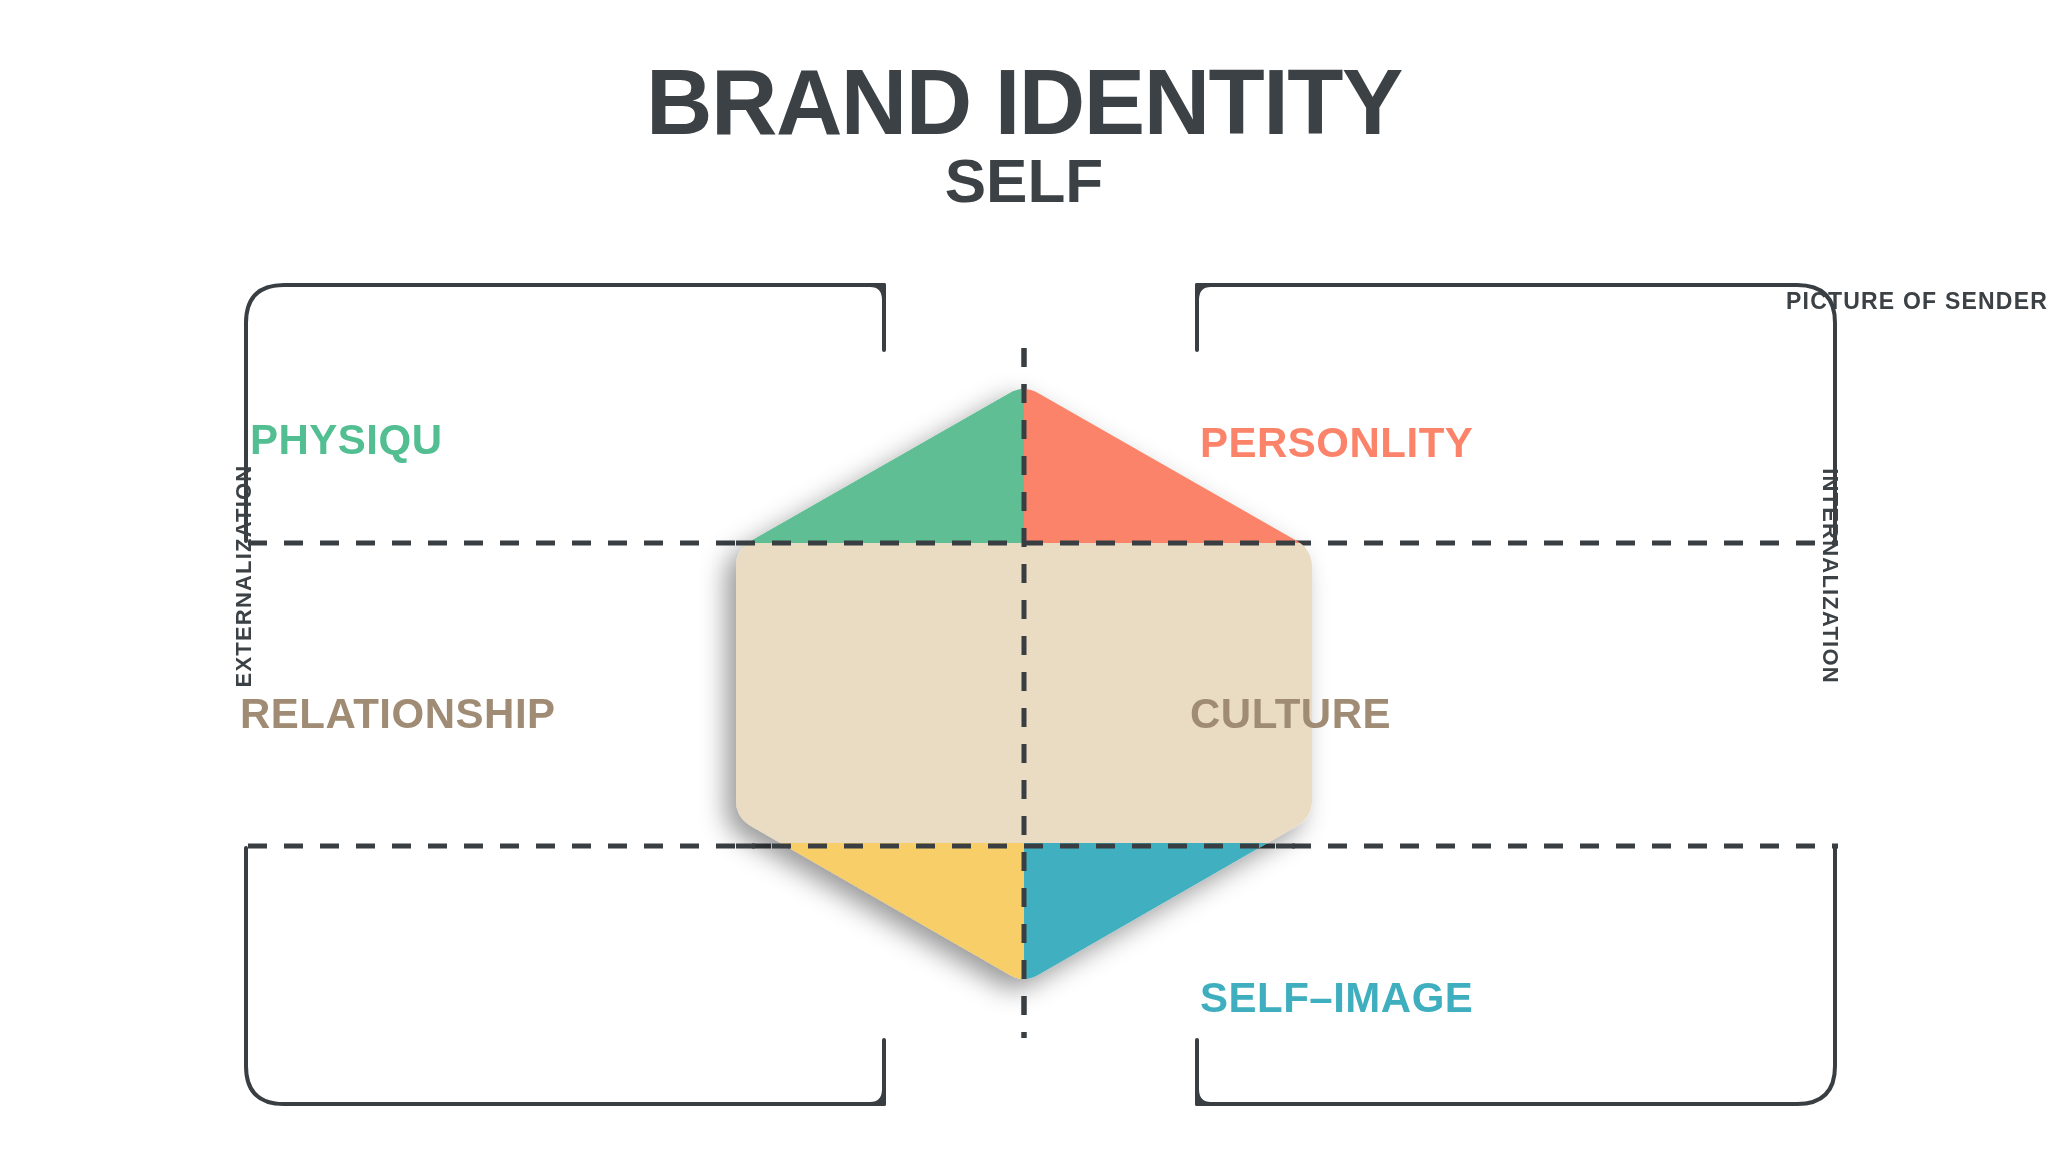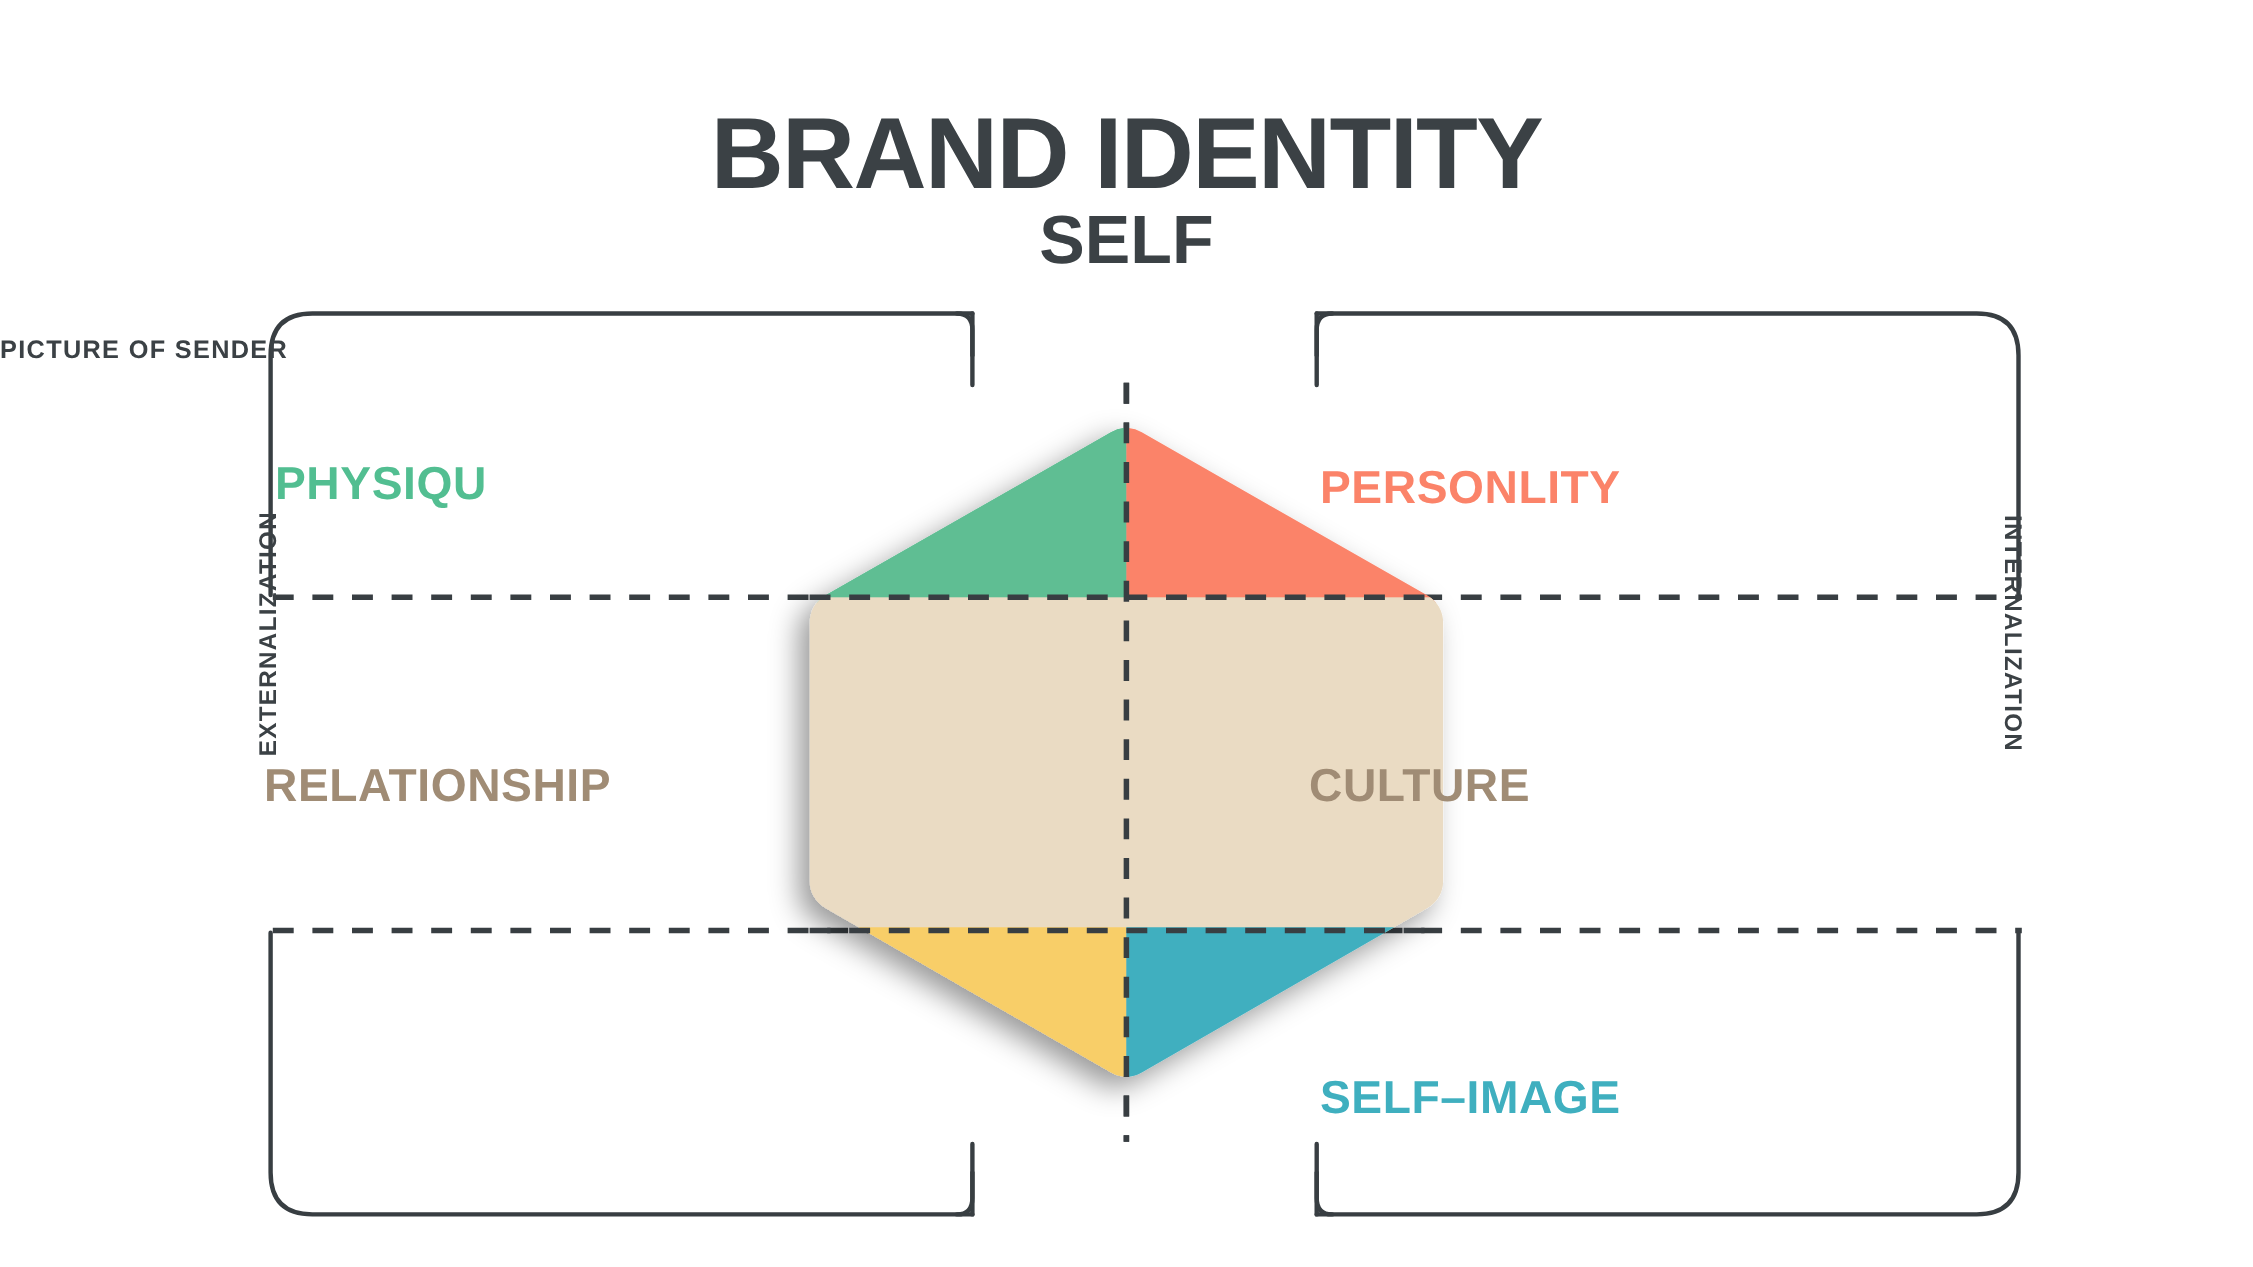--- a/index.html
+++ b/index.html
@@ -23,21 +23,20 @@
     height: 1152px;
   }
   
   .title-block {
     position: absolute;
     top: 58px;
     left: 0;
     width: 2048px;
     text-align: center;
     pointer-events: none;
-    margin-top: 38px;
   }
   .title-main {
     font-family: "Liberation Sans", sans-serif;
     font-weight: bold;
     font-size: 92px;
     line-height: 0.96;
     letter-spacing: -1.5px;
     color: #3B4145;
     white-space: nowrap;
   }
@@ -53,21 +52,21 @@
   
   .axis-cap {
     position: absolute;
     font-family: "Liberation Sans", sans-serif;
     font-weight: bold;
     font-size: 23px;
     letter-spacing: 1.2px;
     color: #3B4145;
     white-space: nowrap;
   }
-  #cap-sender  { top: 304px;  left: 0; width: 2048px; text-align: left; }
+  #cap-sender  { top: 288px;  left: 0; width: 2048px; text-align: right; }
   #cap-receiver{ top: 1043px; left: 0; width: 2048px; text-align: center; }
   #cap-external {
     left: 231px; top: 576px;
     transform-origin: left top;
     transform: rotate(-90deg) translate(-50%, 0);
     font-size: 22px;
   }
   #cap-internal {
     left: 1817px; top: 576px;
     transform-origin: left top;

